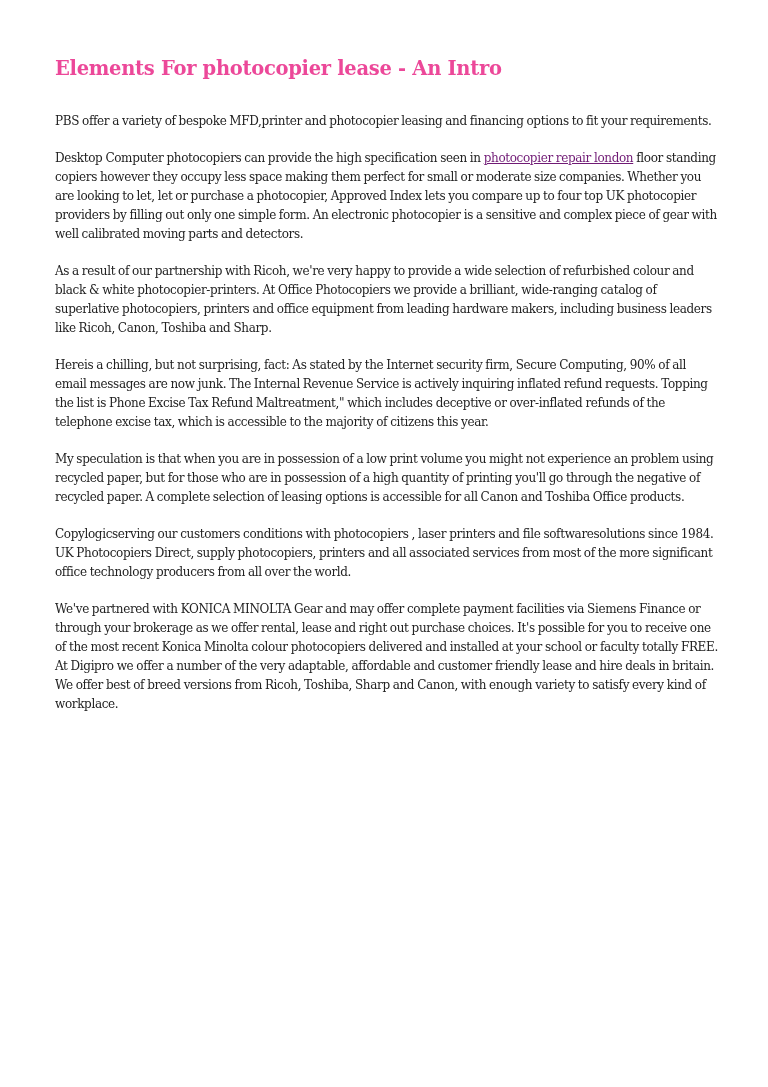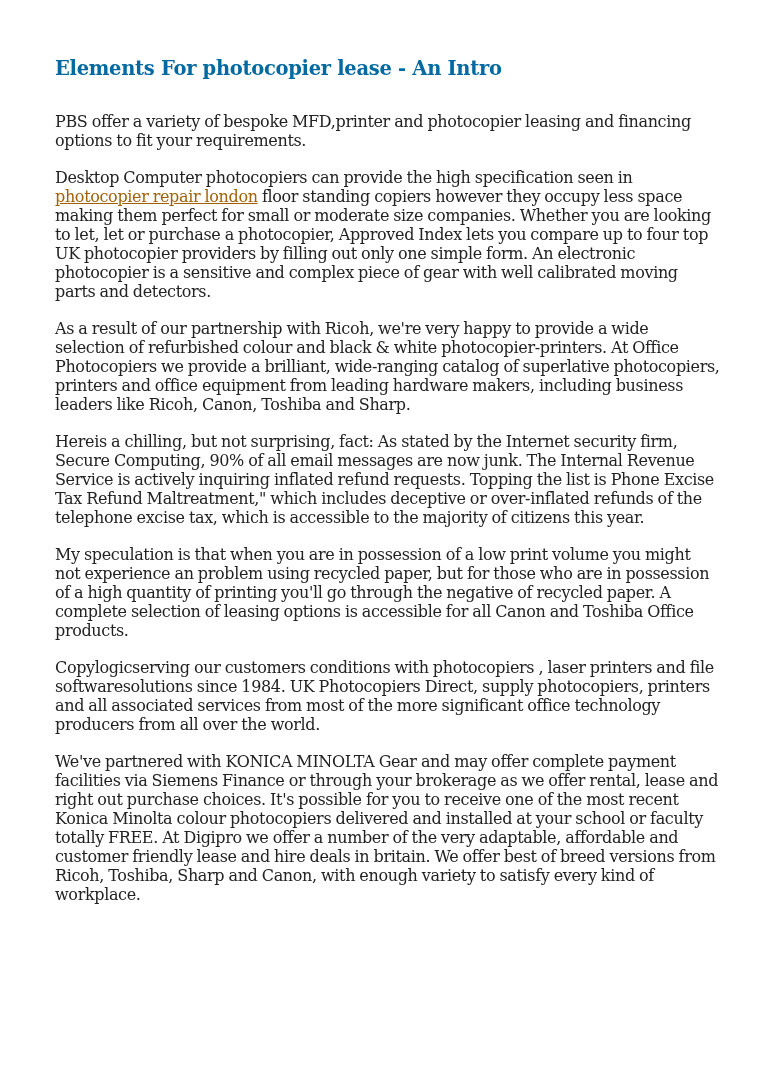--- a/index.html
+++ b/index.html
@@ -20,33 +20,33 @@
       left: 55px;
       top: 56px;
       width: 665px;
     }
     h1.title {
       font-family: "DejaVu Serif", serif;
       font-weight: bold;
       font-size: 19.5px;
       line-height: 26px;
       margin: 0 0 30px 0;
-      color: #0369a1;
+      color: #ec4899;
       letter-spacing: -0.3px;
     }
     p.para {
-      font-size: 16px;
+      font-size: 12px;
       line-height: 19px;
       margin: 0 0 18px 0;
       letter-spacing: -0.35px;
       word-spacing: -0.5px;
       color: #222222;
     }
     a.link {
-      color: #a16207;
+      color: #701a75;
       text-decoration: underline;
     }
   </style>
 </head>
 <body>
 
 <div class="page">
   <h1 class="title">Elements For photocopier lease - An Intro</h1>
 
   <p class="para">PBS offer a variety of bespoke MFD,printer and photocopier leasing and financing options to fit your requirements.</p>

